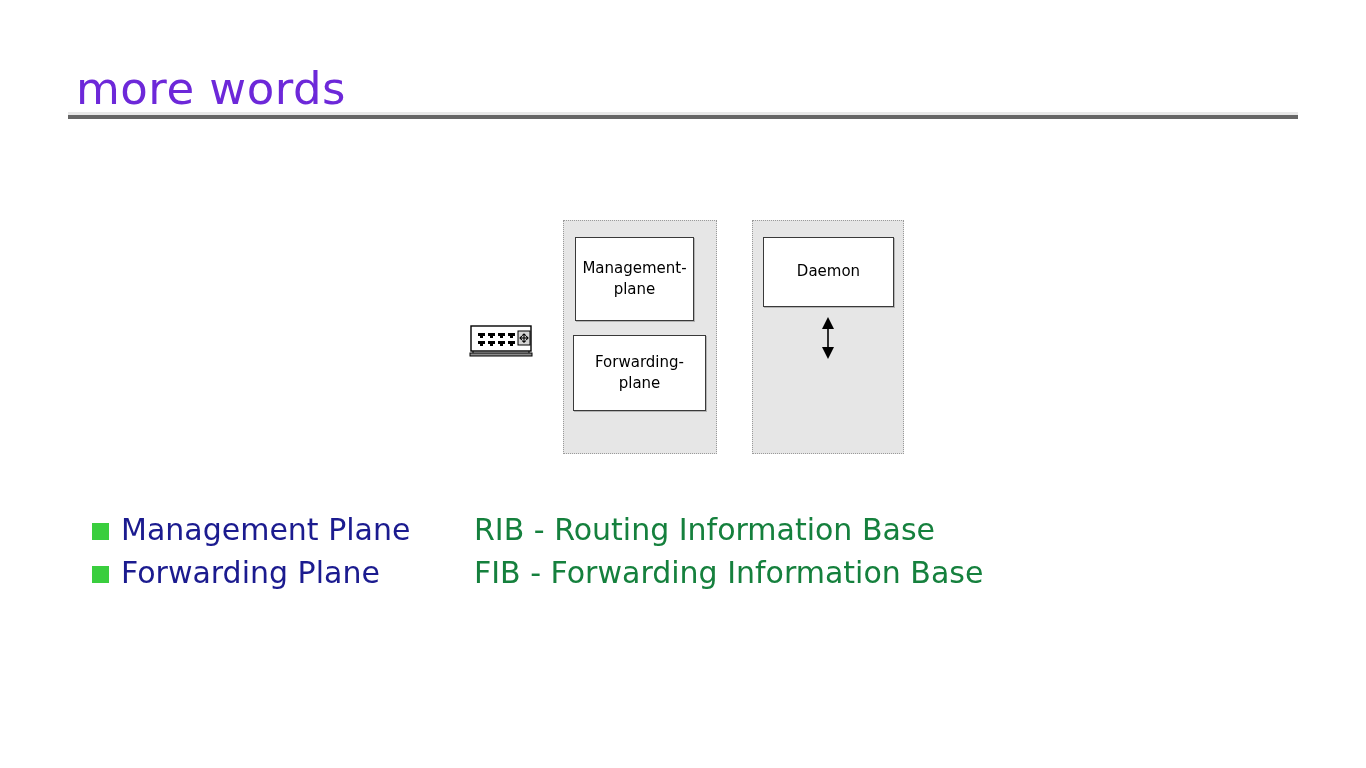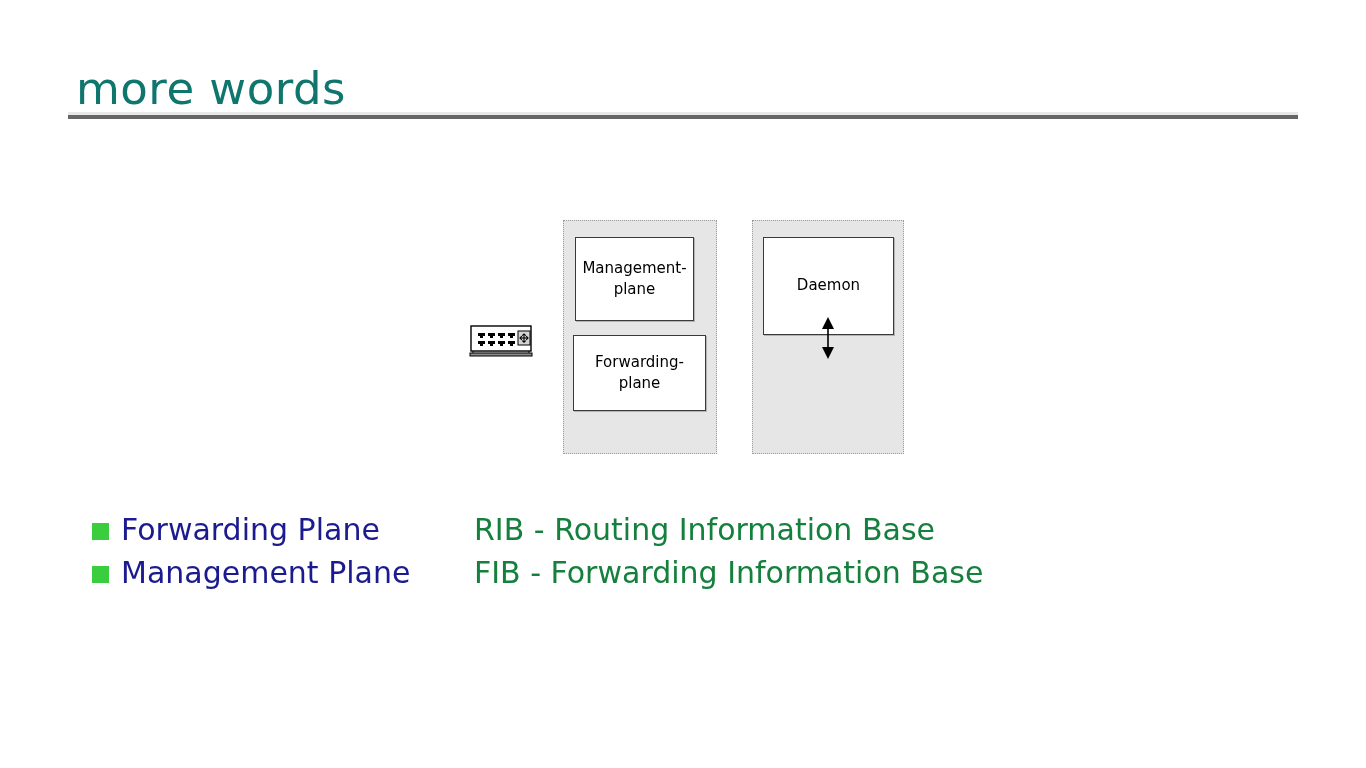--- a/index.html
+++ b/index.html
@@ -17,21 +17,21 @@
 
   
   #slide-title {
     position: absolute;
     left: 76px;
     top: 62px;
     font-family: "DejaVu Sans", sans-serif;
     font-size: 45px;
     font-weight: 400;
     letter-spacing: 0.5px;
-    color: #0f766e;
+    color: #6d28d9;
     white-space: nowrap;
   }
   #title-rule {
     position: absolute;
     left: 68px;
     top: 112px;
     width: 1230px;
     height: 7px;
   }
   #title-rule .rule-light {
@@ -103,21 +103,21 @@
   #box-forwarding {
     left: 573px;
     top: 335px;
     width: 133px;
     height: 76px;
   }
   #box-daemon {
     left: 763px;
     top: 237px;
     width: 131px;
-    height: 98px;
+    height: 70px;
   }
   #box-routing-table {
     left: 763px;
     top: 357px;
     width: 131px;
     height: 74px;
   }
 
   #arrow-daemon-rt {
     position: absolute;
@@ -256,25 +256,25 @@
     <line x1="15" y1="6" x2="15" y2="36" stroke="#000000" stroke-width="1.6"></line>
     <polygon points="15,0 21,12 9,12" fill="#000000"></polygon>
     <polygon points="15,42 21,30 9,30" fill="#000000"></polygon>
   </svg>
 
 </div>
 
 <div id="bullets">
   <div class="bullet-row">
     <span class="bullet-marker"></span>
-    <span class="bullet-text">Forwarding Plane</span>
+    <span class="bullet-text">Management Plane</span>
   </div>
   <div class="bullet-row">
     <span class="bullet-marker"></span>
-    <span class="bullet-text">Management Plane</span>
+    <span class="bullet-text">Forwarding Plane</span>
   </div>
 </div>
 
 <div id="expansions">
   <div class="expansion-row">
     <span class="expansion-text">RIB - Routing Information Base</span>
   </div>
   <div class="expansion-row">
     <span class="expansion-text">FIB - Forwarding Information Base</span>
   </div>

